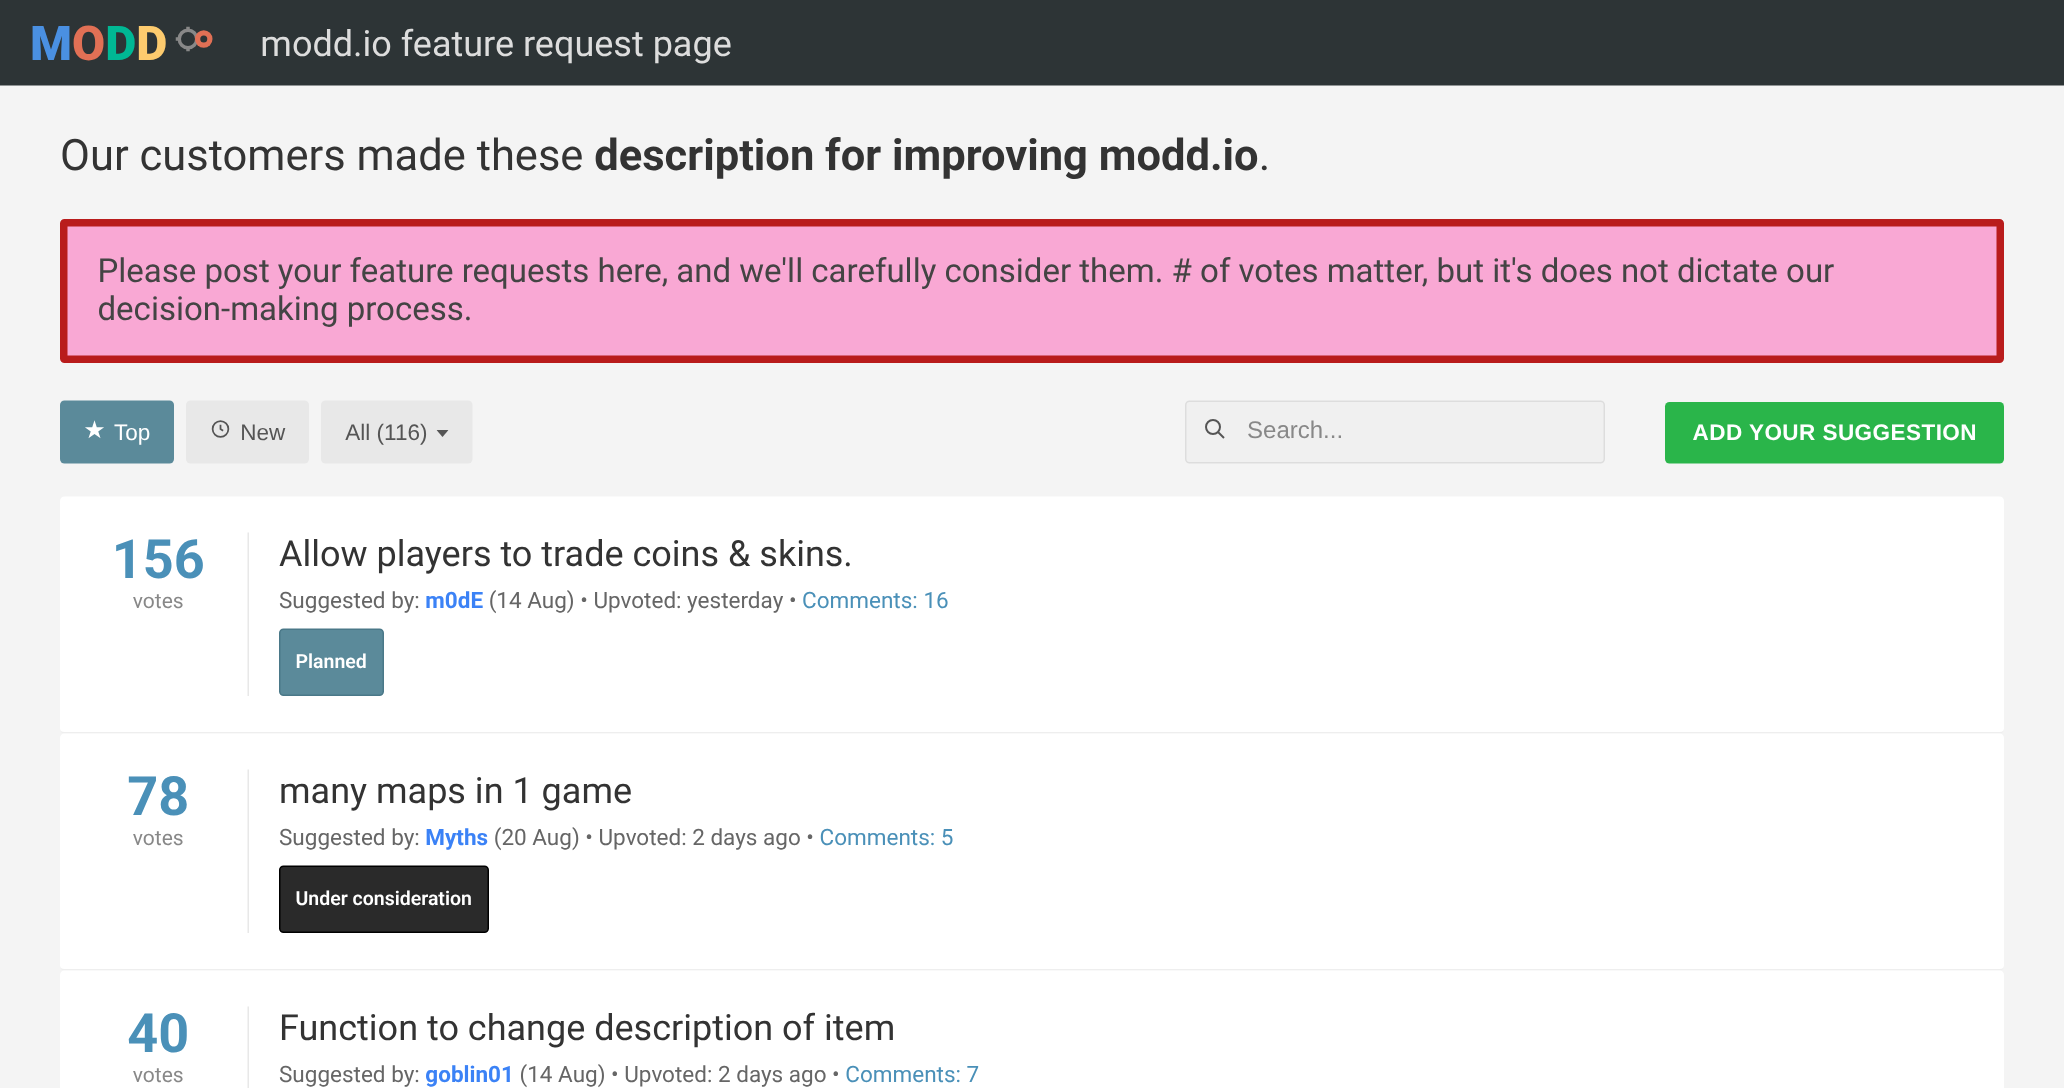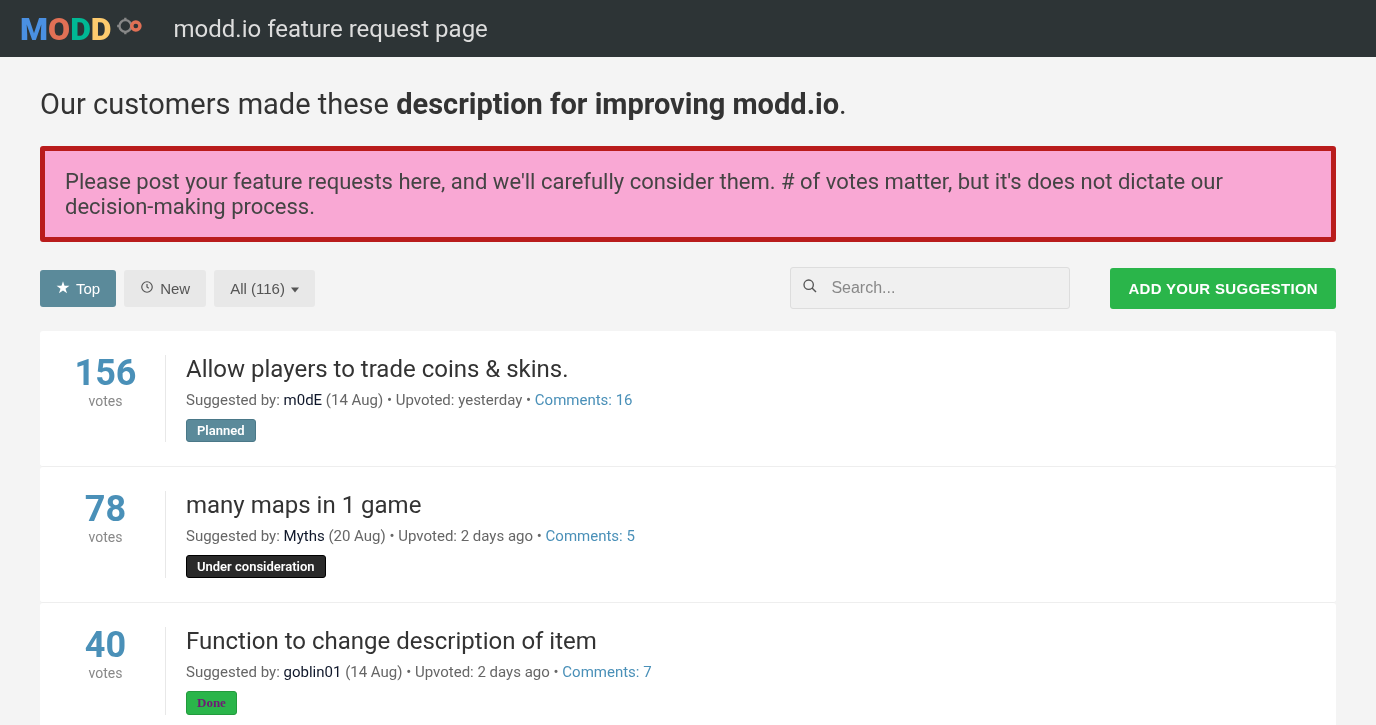--- a/index.html
+++ b/index.html
@@ -14,21 +14,21 @@
     .logo-gear { display: inline-block; margin-left: 4px; }
     .topbar-title { color: #ddd; font-size: 24px; font-weight: 400; }
     
     .container { padding: 30px 40px; }
     
     .headline { font-size: 29px; color: #333; margin-bottom: 25px; font-weight: 400; }
     .headline-bold { font-weight: 700; }
     
     .description-box { background: #f9a8d4; border: 5px solid #b91c1c; border-radius: 3px; padding: 18px 20px; margin-bottom: 25px; font-size: 22px; color: #444; }
     
-    .controls-row { display: flex; align-items: center; gap: 8px; margin-bottom: 22px; }
+    .controls-row { display: flex; gap: 8px; margin-bottom: 22px; }
     .controls-left { display: flex; gap: 8px; }
     .controls-right { margin-left: auto; display: flex; gap: 8px; align-items: center; }
     
     .btn { display: inline-flex; align-items: center; gap: 6px; padding: 10px 16px; font-size: 15px; border: none; border-radius: 3px; cursor: pointer; background: #e8e8e8; color: #555; }
     .btn-top { background: #5b8a9a; color: white; }
     .btn-filter { background: #e8e8e8; }
     .btn-add { background: #2ab54a; color: white; font-weight: 700; letter-spacing: 0.3px; padding: 12px 18px; margin-left: 32px; }
     
     .search-box { position: relative; }
     .search-input { width: 280px; padding: 11px 14px 11px 40px; font-size: 16px; border: 1px solid #ddd; border-radius: 3px; background: #f0f0f0; color: #666; }
@@ -38,24 +38,24 @@
     .suggestion-card { background: white; border-radius: 3px; padding: 24px 26px; display: flex; gap: 20px; border-bottom: 1px solid #eee; }
     .suggestion-card:first-of-type { margin-top: 0; }
     
     .vote-box { width: 100px; text-align: center; border-right: 1px solid #e8e8e8; padding-right: 20px; flex-shrink: 0; }
     .vote-count { font-size: 36px; font-weight: 700; color: #4a90b8; line-height: 1; }
     .vote-label { font-size: 14px; color: #888; margin-top: 2px; }
     
     .suggestion-body { flex: 1; }
     .suggestion-title { font-size: 24px; color: #333; font-weight: 400; margin-bottom: 8px; }
     .suggestion-meta { font-size: 15px; color: #666; margin-bottom: 10px; }
-    .meta-author { font-weight: 400; color: #0f172a; }
+    .meta-author { font-weight: 700; color: #3b82f6; }
     .meta-comments { color: #4a90b8; }
     
-    .status-badge { display: inline-block; padding: 3px 10px; font-size: 13px; font-weight: 600; border-radius: 3px; }
+    .status-badge { display: inline-block; padding: 14px 10px; font-size: 13px; font-weight: 600; border-radius: 3px; }
     .status-planned { background: #5b8a9a; color: white; border: 1px solid #4a7888; }
     .status-under { background: #2a2a2a; color: white; border: 1px solid #000; }
     .status-done { background: #2ab54a; color: #701a75; border: 1px solid #239a3d; font-family: Liberation Serif, serif; }
     
     .star-icon, .clock-icon, .caret-icon { display: inline-block; }
   </style>
 </head>
 <body>
 
 <div class="topbar">

